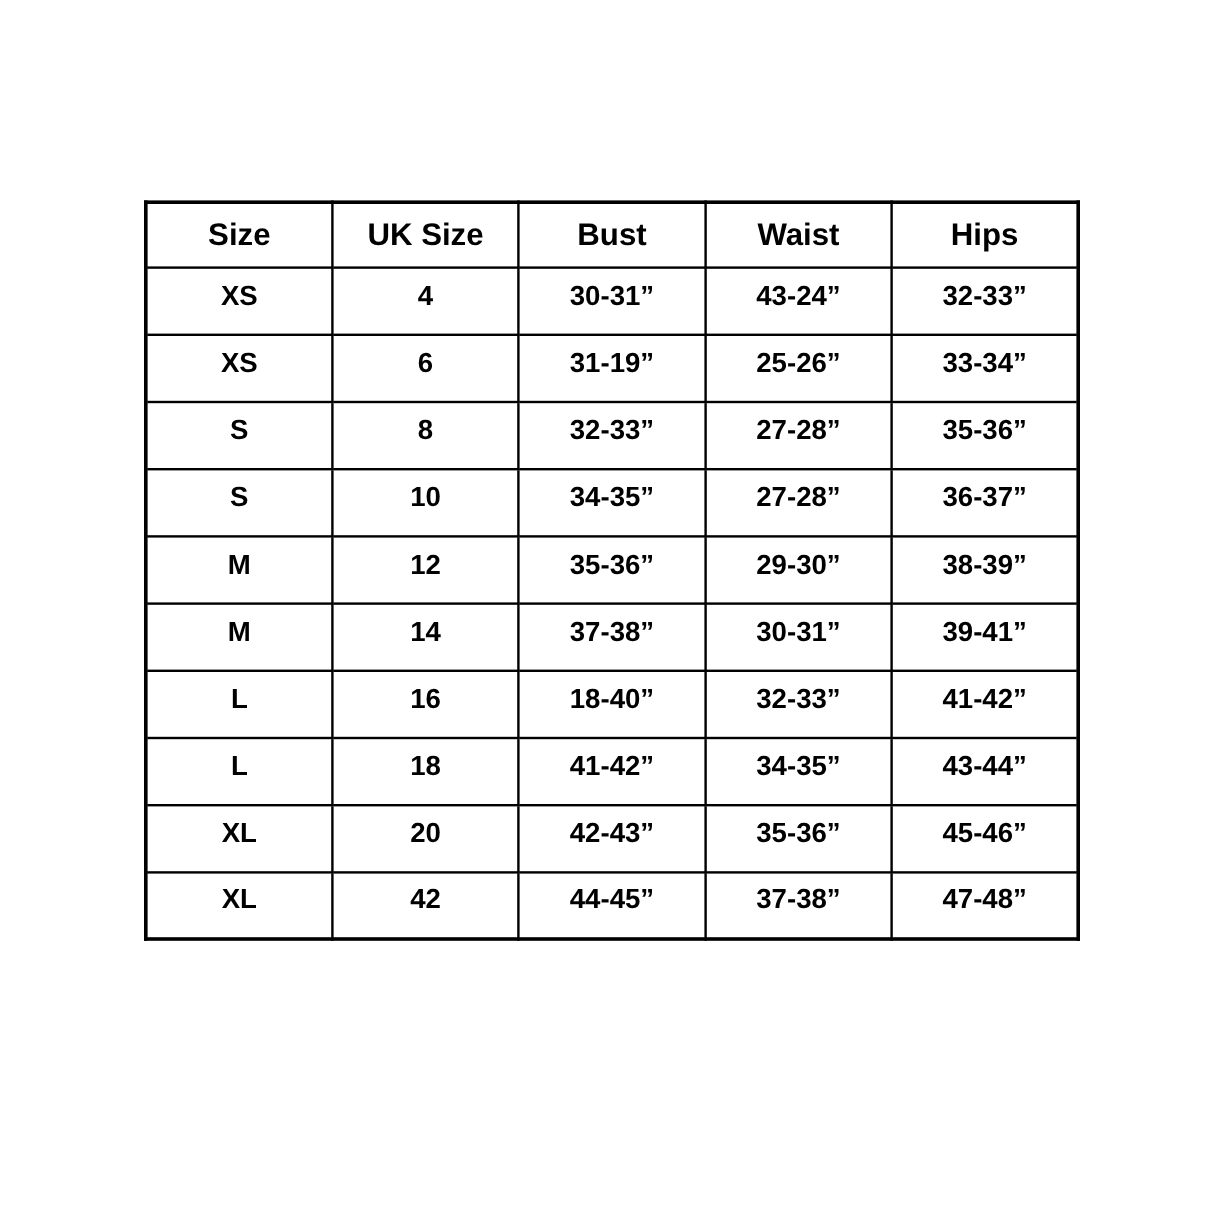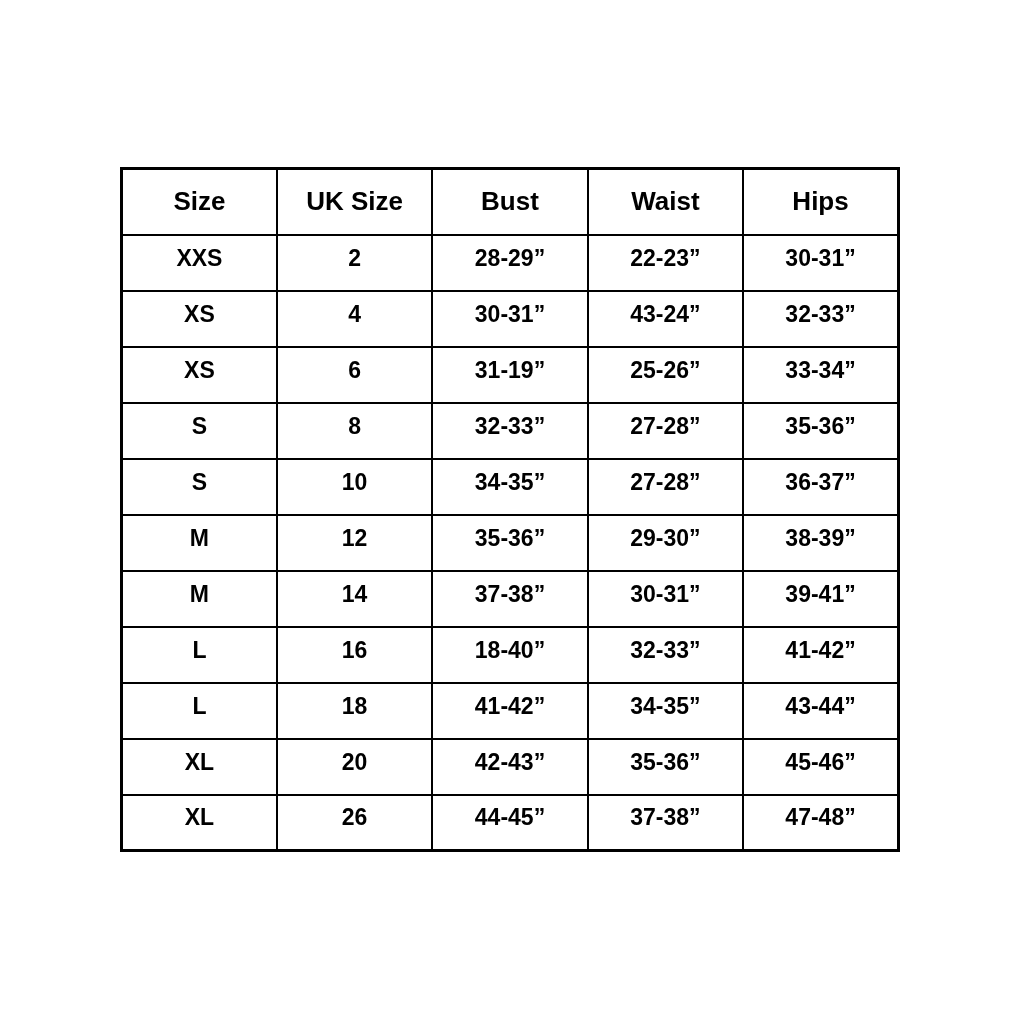--- a/index.html
+++ b/index.html
@@ -29,21 +29,21 @@
     position: absolute;
     left: 120px;
     top: 167px;
     width: 780px;
     border-collapse: collapse;
     table-layout: fixed;
     border: 3px solid #000000;
   }
   table.size-chart th {
     box-sizing: border-box;
-    height: 66px;
+    height: 54px;
     border: 2px solid #000000;
     font-size: 26px;
     font-weight: bold;
     color: #000000;
     text-align: center;
     vertical-align: middle;
     padding: 0;
     background: #ffffff;
     margin-top: 12px;
   }
@@ -69,27 +69,20 @@
     <thead>
       <tr>
           <th>Size</th>
           <th>UK Size</th>
           <th>Bust</th>
           <th>Waist</th>
           <th>Hips</th>
         </tr>
     </thead>
     <tbody>
-        <tr>
-          <td>XXS</td>
-          <td>2</td>
-          <td>28-29”</td>
-          <td>22-23”</td>
-          <td>30-31”</td>
-        </tr>
         <tr>
           <td>XS</td>
           <td>4</td>
           <td>30-31”</td>
           <td>43-24”</td>
           <td>32-33”</td>
         </tr>
         <tr>
           <td>XS</td>
           <td>6</td>
@@ -141,20 +134,20 @@
         </tr>
         <tr>
           <td>XL</td>
           <td>20</td>
           <td>42-43”</td>
           <td>35-36”</td>
           <td>45-46”</td>
         </tr>
         <tr>
           <td>XL</td>
-          <td>26</td>
+          <td>42</td>
           <td>44-45”</td>
           <td>37-38”</td>
           <td>47-48”</td>
         </tr>
       </tbody>
   </table>
 </div>
 
 </body></html>

